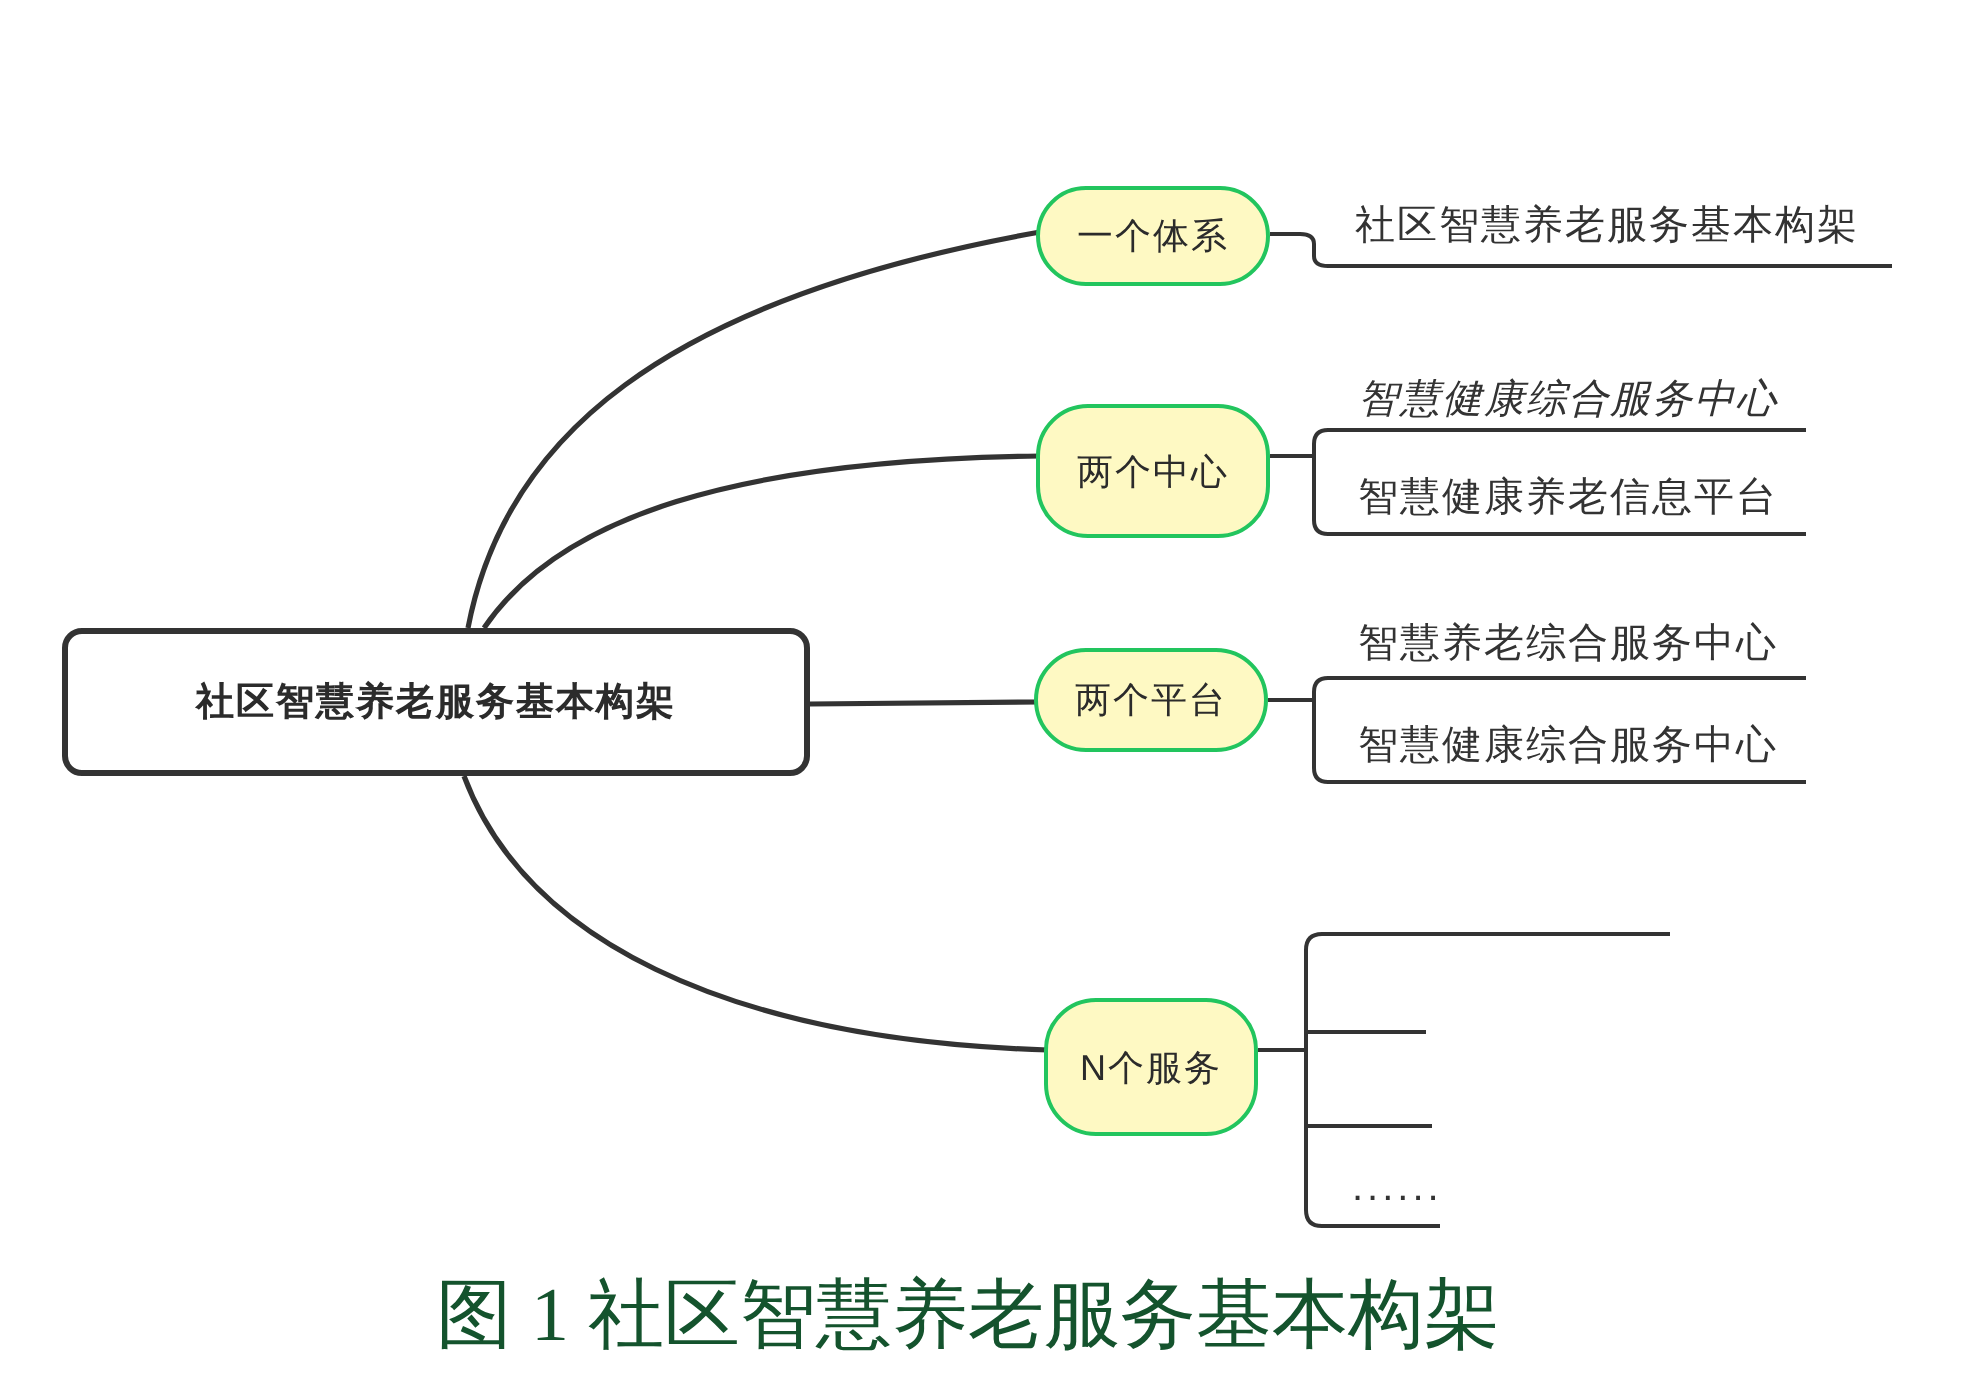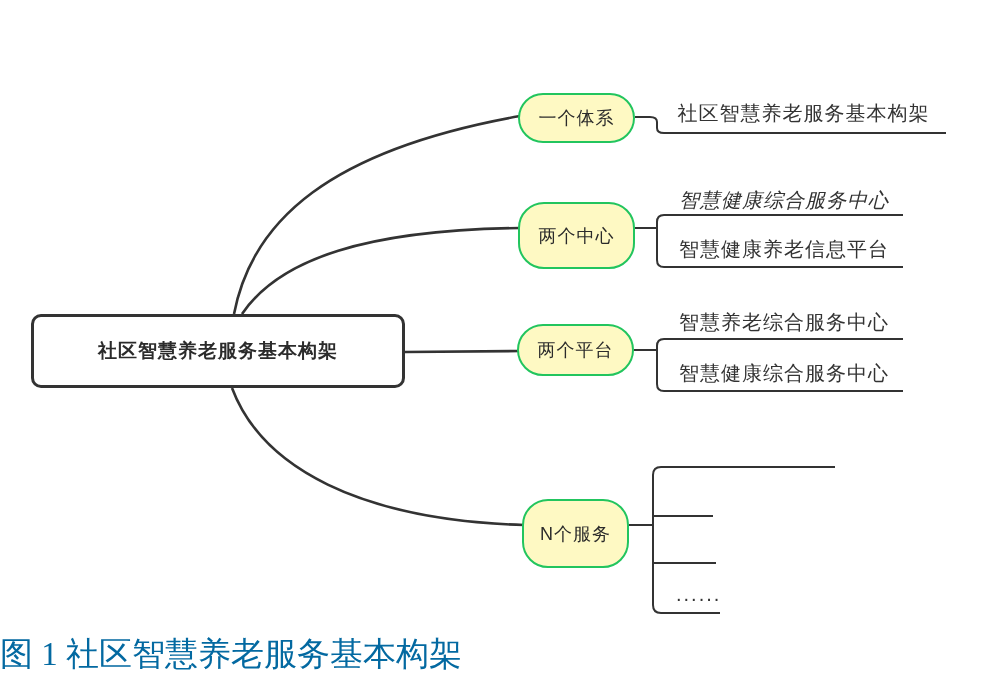--- a/index.html
+++ b/index.html
@@ -63,24 +63,24 @@
   #leaf-2-0 { left: 664px; top: 186px; width: 240px; font-style: italic; }
   #leaf-2-1 { left: 664px; top: 235px; width: 240px; }
   #leaf-3-0 { left: 664px; top: 308px; width: 240px; }
   #leaf-3-1 { left: 664px; top: 359px; width: 240px; }
   #leaf-4-0 { left: 664px; top: 433px; width: 172px; }
   #leaf-4-dots { left: 676px; top: 580px; width: 120px; text-align: left; letter-spacing: 2px; }
 
   .caption {
     position: absolute;
     left: 0; top: 632px; width: 968px;
-    text-align: left;
+    text-align: center;
     font-family: "Liberation Serif", serif;
-    font-size: 33px;
-    color: #0369a1;
+    font-size: 38px;
+    color: #14532d;
   }
 </style>
 </head>
 <body>
 
 <div class="stage">
 
   <svg class="connectors" viewBox="0 0 983 695" xmlns="http://www.w3.org/2000/svg">
     <path class="curve" d="M 234 314 C 252 220 330 150 520 116" stroke="#333333"></path>
     <path class="curve" d="M 242 314 C 280 258 368 230 520 228" stroke="#333333"></path>

